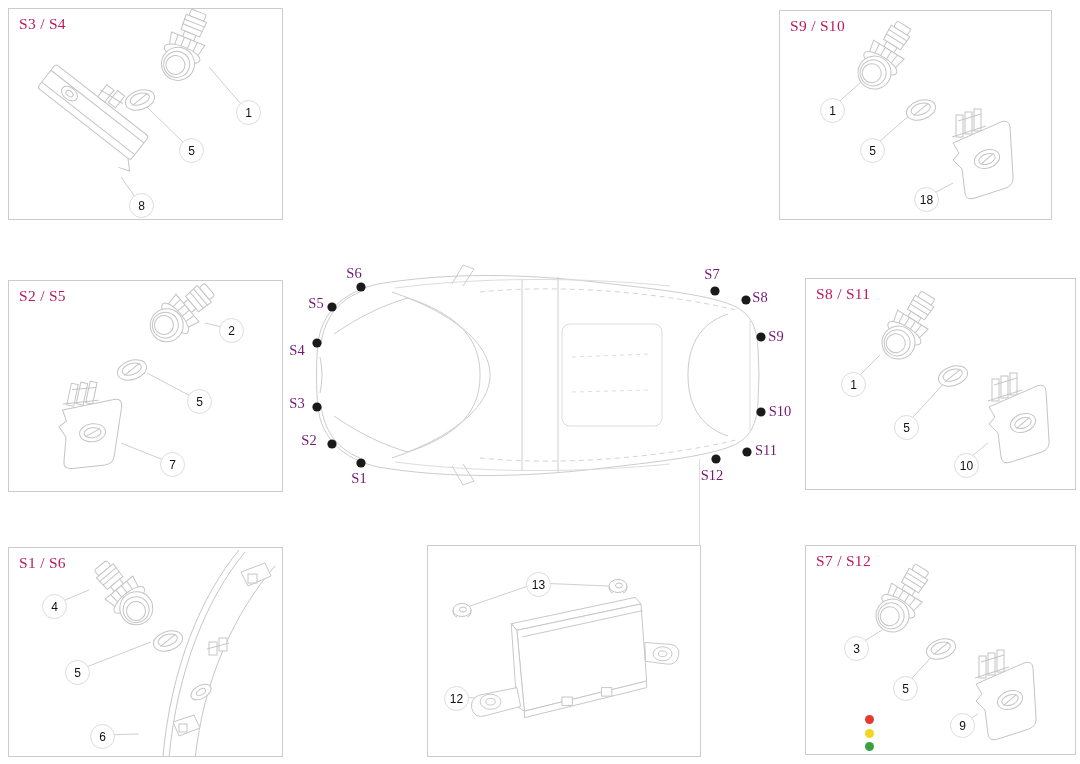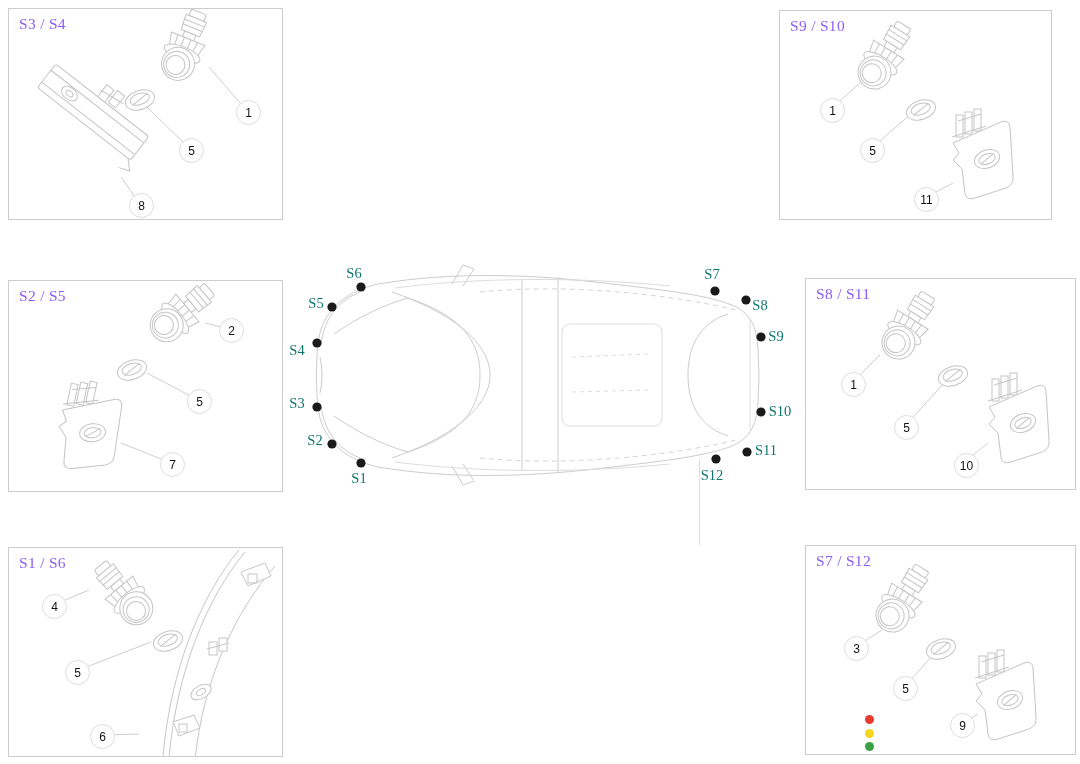--- a/index.html
+++ b/index.html
@@ -1,27 +1,27 @@
 <!DOCTYPE html>
 <html><head>
 <meta charset="utf-8">
 <style>
   html,body{margin:0;padding:0;background:#fff;}
   #stage{position:relative;width:1080px;height:764px;background:#fff;overflow:hidden;
          font-family:"Liberation Sans",sans-serif;}
   .panel{position:absolute;border:1px solid #ccc;background:#fff;overflow:hidden;}
   .panel-title{position:absolute;left:10px;top:6px;
-               font-family:"Liberation Serif",serif;font-size:15.5px;color:#8b5cf6;
+               font-family:"Liberation Serif",serif;font-size:15.5px;color:#be185d;
                letter-spacing:.3px;white-space:nowrap;}
   .art{position:absolute;left:0;top:0;}
   .plbl{position:absolute;width:23px;height:23px;border:1px solid #ddd;border-radius:50%;
         background:#fff;display:flex;align-items:center;justify-content:center;
         font-size:12px;color:#111;line-height:1;}
   .sens-lbl{position:absolute;transform:translate(-50%,-50%);
-            font-family:"Liberation Serif",serif;font-size:14.5px;color:#0f766e;
+            font-family:"Liberation Serif",serif;font-size:14.5px;color:#701a75;
             white-space:nowrap;}
   .tdot{position:absolute;width:9px;height:9px;border-radius:50%;}
   .connector{position:absolute;width:1px;background:#ddd;}
   #carbox{position:absolute;left:300px;top:262px;width:480px;height:226px;overflow:visible;}
   svg .ln{stroke:#cfcfcf;stroke-width:1;}
 </style>
 </head>
 <body>
 
 <div id="stage">
@@ -136,21 +136,21 @@
     <line class="ln" x1="51" y1="98" x2="82" y2="70"></line>
     <line class="ln" x1="91" y1="138" x2="132" y2="102"></line>
     <line class="ln" x1="145" y1="187" x2="173" y2="172"></line>
     <use href="#sym-sensor" transform="translate(68,8) rotate(32 35 40)"></use>
     <use href="#sym-ring" transform="translate(124,86)"></use>
     <use href="#sym-plate" transform="translate(158,96)"></use>
   </svg>
   <div class="panel-title">S9 / S10</div>
   <div class="plbl" style="left:40px;top:87px">1</div>
   <div class="plbl" style="left:80px;top:127px">5</div>
-  <div class="plbl" style="left:134px;top:176px">11</div>
+  <div class="plbl" style="left:134px;top:176px">18</div>
 </div>
 
 <div class="panel" style="left:8px;top:280px;width:273px;height:210px">
   <svg class="art" width="273" height="210" viewBox="0 0 273 210">
     <line class="ln" x1="221" y1="48" x2="196" y2="42"></line>
     <line class="ln" x1="189" y1="119" x2="138" y2="92"></line>
     <line class="ln" x1="162" y1="182" x2="112" y2="162"></line>
     <use href="#sym-sensor" transform="translate(135,-6) rotate(50 35 40)"></use>
     <use href="#sym-ring" transform="translate(106,76)"></use>
     <use href="#sym-plate" transform="translate(36,98) rotate(12 40 46)"></use>
@@ -184,20 +184,32 @@
     <use href="#sym-sensor" transform="translate(82,8) rotate(-40 35 40)"></use>
     <use href="#sym-ring" transform="translate(142,80)"></use>
     <use href="#sym-bumper" transform="translate(120,2)"></use>
   </svg>
   <div class="panel-title">S1 / S6</div>
   <div class="plbl" style="left:33px;top:46px">4</div>
   <div class="plbl" style="left:56px;top:112px">5</div>
   <div class="plbl" style="left:81px;top:176px">6</div>
 </div>
 
+<div class="panel" style="left:427px;top:545px;width:272px;height:210px">
+  <svg class="art" width="272" height="210" viewBox="0 0 272 210">
+    <line class="ln" x1="109" y1="37" x2="42" y2="60"></line>
+    <line class="ln" x1="109" y1="37" x2="180" y2="40"></line>
+    <line class="ln" x1="27" y1="151" x2="72" y2="153"></line>
+    <use href="#sym-grommet" transform="translate(23,56)"></use>
+    <use href="#sym-grommet" transform="translate(179,32)"></use>
+    <use href="#sym-module" transform="translate(40,42) scale(0.94)"></use>
+  </svg>
+  <div class="plbl" style="left:98px;top:26px">13</div>
+  <div class="plbl" style="left:16px;top:140px">12</div>
+</div>
 
 <div class="panel" style="left:805px;top:545px;width:269px;height:208px">
   <svg class="art" width="269" height="208" viewBox="0 0 269 208">
     <line class="ln" x1="49" y1="101" x2="76" y2="84"></line>
     <line class="ln" x1="98" y1="141" x2="128" y2="108"></line>
     <line class="ln" x1="155" y1="178" x2="172" y2="168"></line>
     <use href="#sym-sensor" transform="translate(60,16) rotate(32 35 40)"></use>
     <use href="#sym-ring" transform="translate(118,90)"></use>
     <use href="#sym-plate" transform="translate(155,102)"></use>
   </svg>
@@ -241,26 +253,26 @@
       <circle cx="61" cy="201" r="4.6"></circle>
       <circle cx="415" cy="29" r="4.6"></circle>
       <circle cx="446" cy="38" r="4.6"></circle>
       <circle cx="461" cy="75" r="4.6"></circle>
       <circle cx="461" cy="150" r="4.6"></circle>
       <circle cx="447" cy="190" r="4.6"></circle>
       <circle cx="416" cy="197" r="4.6"></circle>
     </g>
   </svg>
   <div class="sens-lbl" style="left:59px;top:216px">S1</div>
-  <div class="sens-lbl" style="left:15px;top:178px">S2</div>
+  <div class="sens-lbl" style="left:9px;top:178px">S2</div>
   <div class="sens-lbl" style="left:-3px;top:141px">S3</div>
   <div class="sens-lbl" style="left:-3px;top:88px">S4</div>
   <div class="sens-lbl" style="left:16px;top:41px">S5</div>
   <div class="sens-lbl" style="left:54px;top:11px">S6</div>
   <div class="sens-lbl" style="left:412px;top:12px">S7</div>
-  <div class="sens-lbl" style="left:460px;top:43px">S8</div>
+  <div class="sens-lbl" style="left:460px;top:35px">S8</div>
   <div class="sens-lbl" style="left:476px;top:74px">S9</div>
   <div class="sens-lbl" style="left:480px;top:149px">S10</div>
   <div class="sens-lbl" style="left:466px;top:188px">S11</div>
   <div class="sens-lbl" style="left:412px;top:213px">S12</div>
 </div>
 
 </div>
 
 </body></html>

